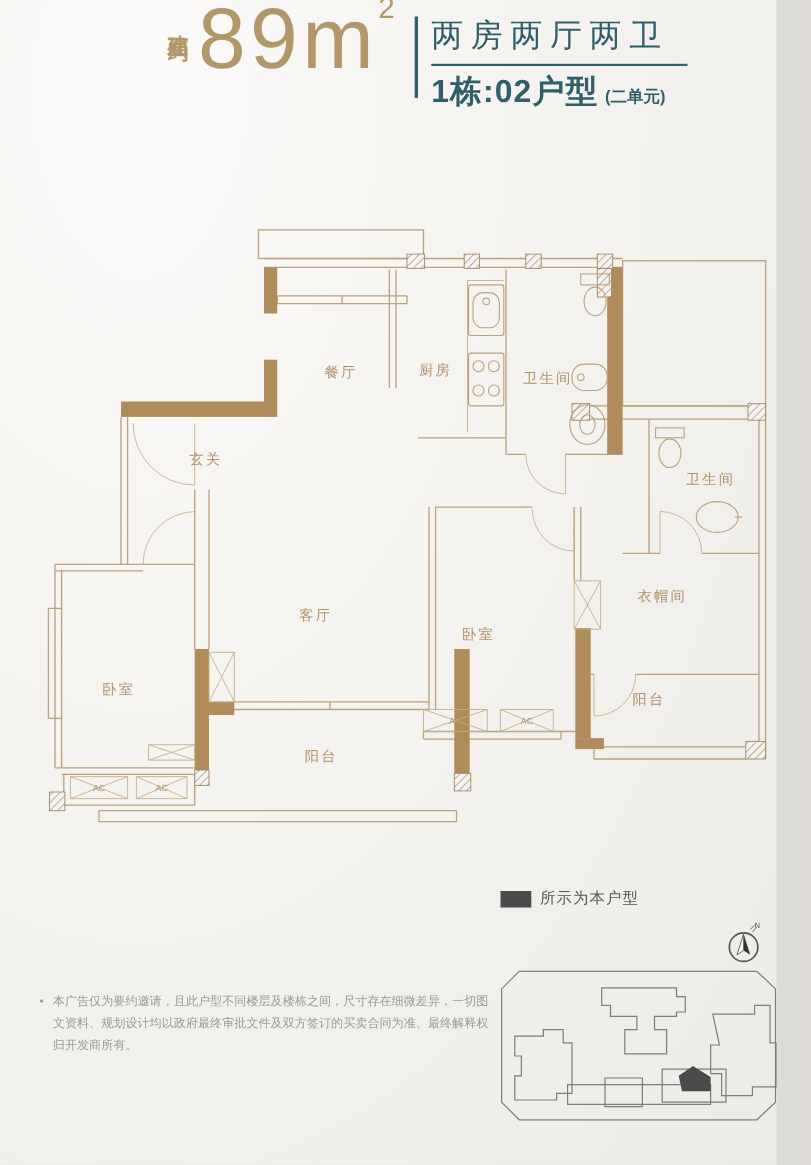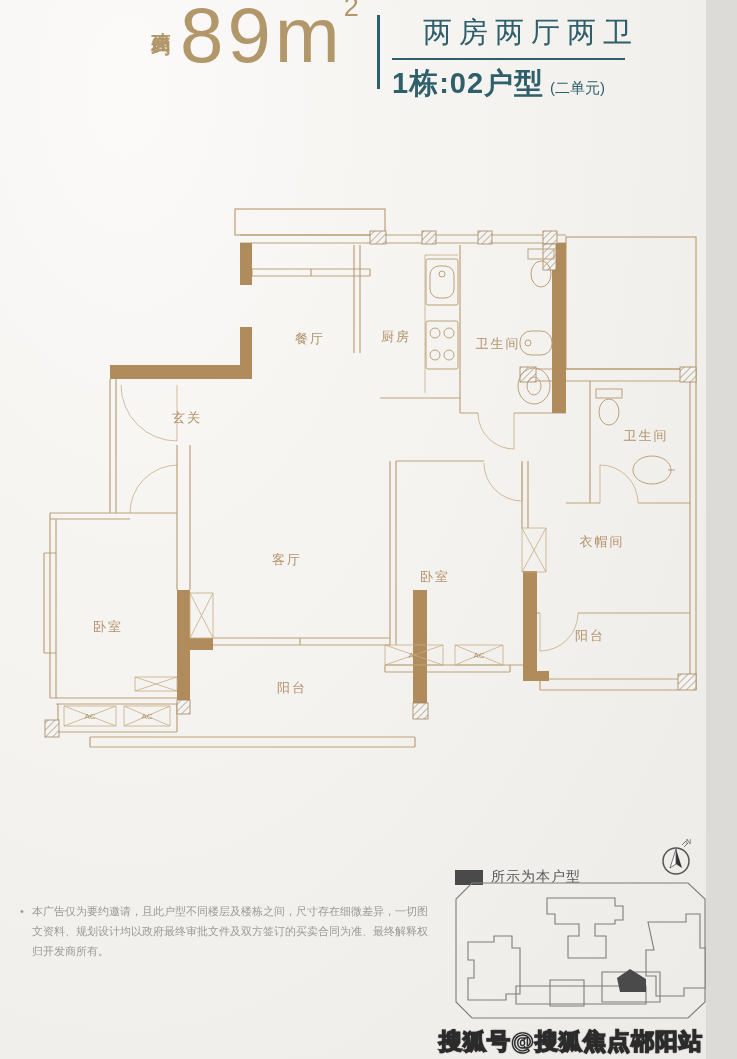--- a/index.html
+++ b/index.html
@@ -7,39 +7,39 @@
   #page{position:relative;width:706px;height:1059px;overflow:hidden;
     background:radial-gradient(ellipse at 18% 8%, #fbfaf8 0%, #f5f3f0 45%, #edebe7 100%);}
   
   .hdr-area-label{position:absolute;left:148px;top:16px;writing-mode:vertical-rl;text-orientation:upright;
     font-size:19px;letter-spacing:3px;color:#b2976a;font-weight:600;}
   .hdr-area{position:absolute;left:180px;top:-6px;color:#b2976a;font-size:78px;font-weight:400;
     letter-spacing:4px;line-height:1;}
   .hdr-area .sup{font-size:27px;vertical-align:46px;letter-spacing:0;}
   .hdr-vline{position:absolute;left:377px;top:15px;width:3px;height:74px;background:#2f5f6a;}
   .hdr-right{position:absolute;left:392px;top:13px;width:240px;color:#2f5f6a;}
-  .hdr-layout{font-size:29px;letter-spacing:7px;font-weight:500;white-space:nowrap;margin-left:31px;}
+  .hdr-layout{font-size:29px;letter-spacing:7px;font-weight:500;white-space:nowrap;}
   .hdr-hline{height:0;border-top:2px solid #2f5f6a;margin:5px 0 4px 0;width:233px;}
   .hdr-unit{font-size:29px;font-weight:700;letter-spacing:1px;white-space:nowrap;}
-  .hdr-unit .note{font-size:15px;font-weight:400;letter-spacing:0;margin-left:6px;}
+  .hdr-unit .note{font-size:15px;font-weight:700;letter-spacing:0;margin-left:6px;}
   
   #plan{position:absolute;left:30px;top:193px;}
   .wline{stroke:#bda17a;stroke-width:1.2;fill:none;}
   .wline-thin{stroke:#c7ad85;stroke-width:0.8;fill:none;}
   .wall{fill:#b08c5c;}
   .fix{stroke:#bda17a;stroke-width:1;fill:none;}
   .rlabel{fill:#b2916a;font-size:13px;letter-spacing:2px;font-family:"Liberation Serif",serif;
     text-anchor:middle;}
   .aclabel{fill:#b2916a;font-size:8px;text-anchor:middle;font-family:"Liberation Sans",sans-serif;}
   
-  .notes{position:absolute;left:20px;top:902px;width:408px;color:#9a9a98;font-size:11px;line-height:1.8;}
+  .notes{position:absolute;left:36px;top:902px;width:408px;color:#9a9a98;font-size:11px;line-height:1.8;}
   .notes ul{margin:0;padding:0;list-style:none;}
   .notes li{padding-left:12px;position:relative;margin-bottom:4px;}
   .notes li::before{content:"•";position:absolute;left:0;top:0;color:#9a9a98;}
-  .legend-row{position:absolute;left:455px;top:868px;display:flex;align-items:center;gap:8px;}
+  .legend-row{position:absolute;left:455px;top:808px;display:flex;align-items:center;gap:8px;}
   .legend-swatch{width:28px;height:15px;background:#4a4a4a;}
   .legend-text{font-size:14px;color:#555;letter-spacing:1px;}
   #keyplan{position:absolute;left:452px;top:880px;}
   #compass{position:absolute;left:655px;top:836px;}
   .watermark{position:absolute;right:3px;bottom:2px;font-size:23px;font-weight:bold;color:#ffffff;
     letter-spacing:1px;-webkit-text-stroke:1.4px #2b2b2b;
     text-shadow:0 0 1px #2b2b2b,0 0 2px #2b2b2b;font-family:"DejaVu Sans",sans-serif;}
 </style>
 </head>
 <body>
@@ -227,14 +227,13 @@
       <path d="M98,100 h34 v26 h-34 z"></path>
 
       <path d="M150,92 h58 v30 h-58 z"></path>
 
       <path d="M196,42 h38 v-8 h14 v34 h6 v40 h-22 v8 h-28 v-20 h-10 v-26 h8 z"></path>
     </g>
 
     <path d="M165,98 l13,-9 l16,10 v13 h-26 z" fill="#4a4a4a"></path>
   </svg>
 
-  <div class="watermark">搜狐号@搜狐焦点郴阳站</div>
 </div>
 
 </body></html>

